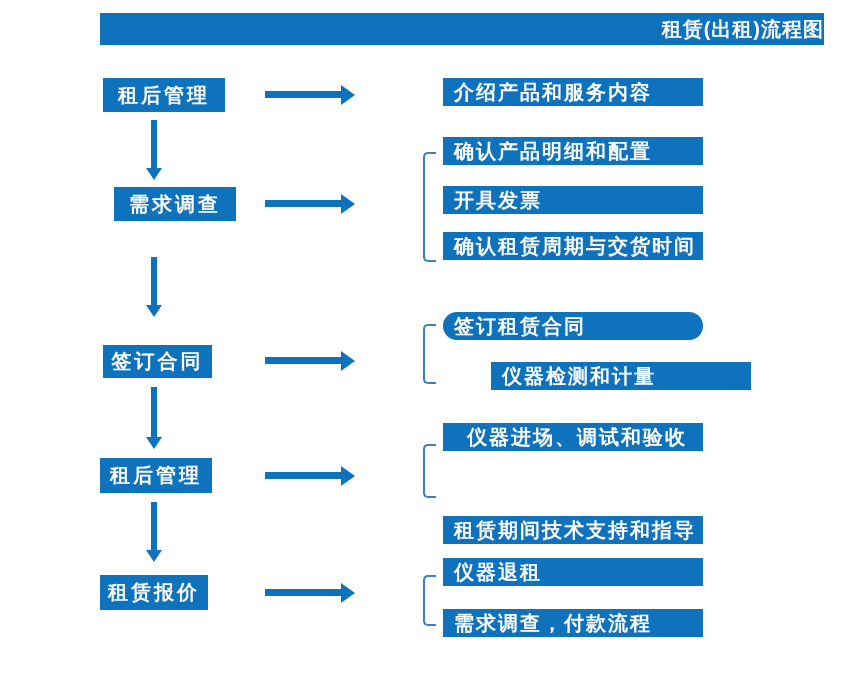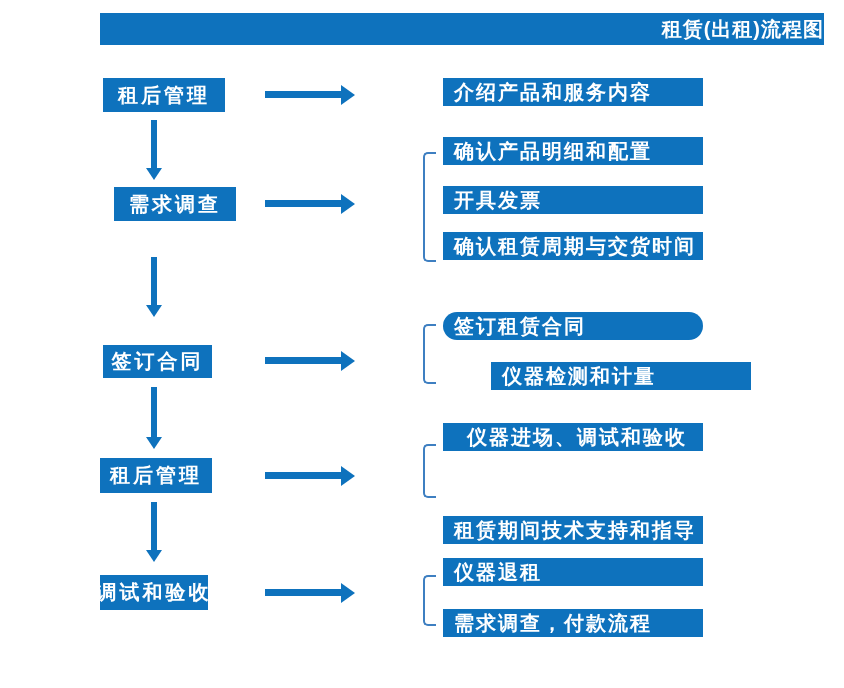--- a/index.html
+++ b/index.html
@@ -116,21 +116,21 @@
 <body>
 
 <div class="canvas">
 
   <div class="title-bar">租赁(出租)流程图</div>
 
   <div class="nbox step s1">租后管理</div>
   <div class="nbox step s2">需求调查</div>
   <div class="nbox step s3">签订合同</div>
   <div class="nbox step s4">租后管理</div>
-  <div class="nbox step s5">调试和验收</div>
+  <div class="nbox step s5">租赁报价</div>
 
   <div class="varrow va1">
     <div class="shaft"></div>
     <div class="vhead"></div>
   </div>
   <div class="varrow va2">
     <div class="shaft"></div>
     <div class="vhead"></div>
   </div>
   <div class="varrow va3">

